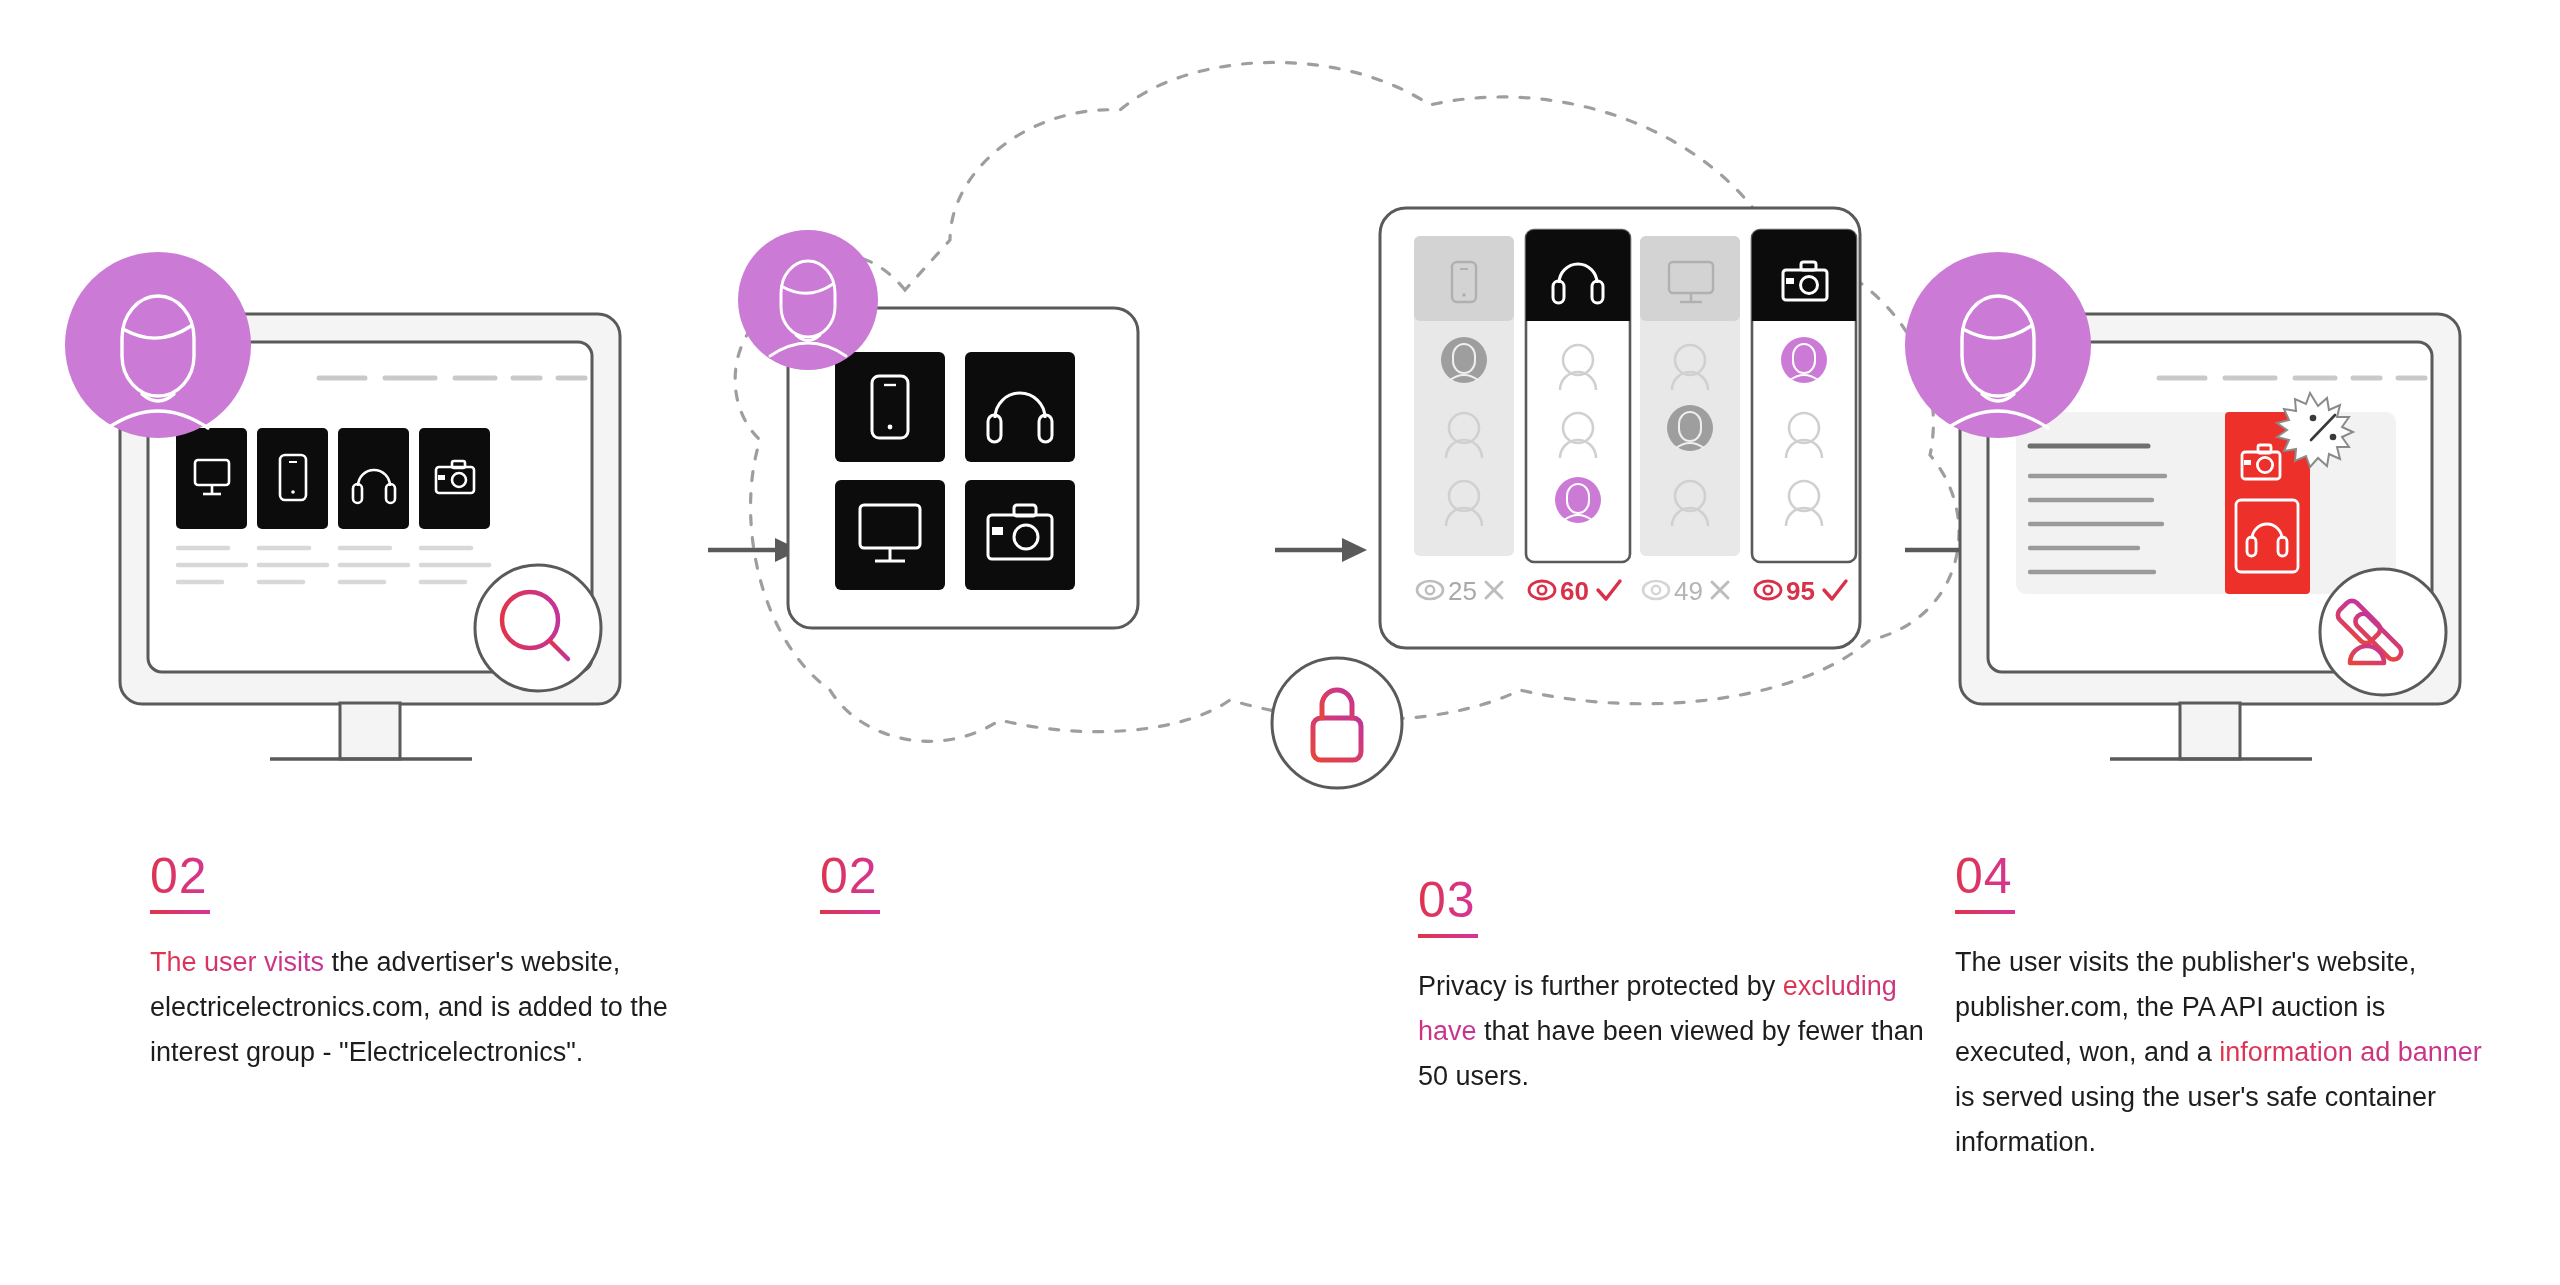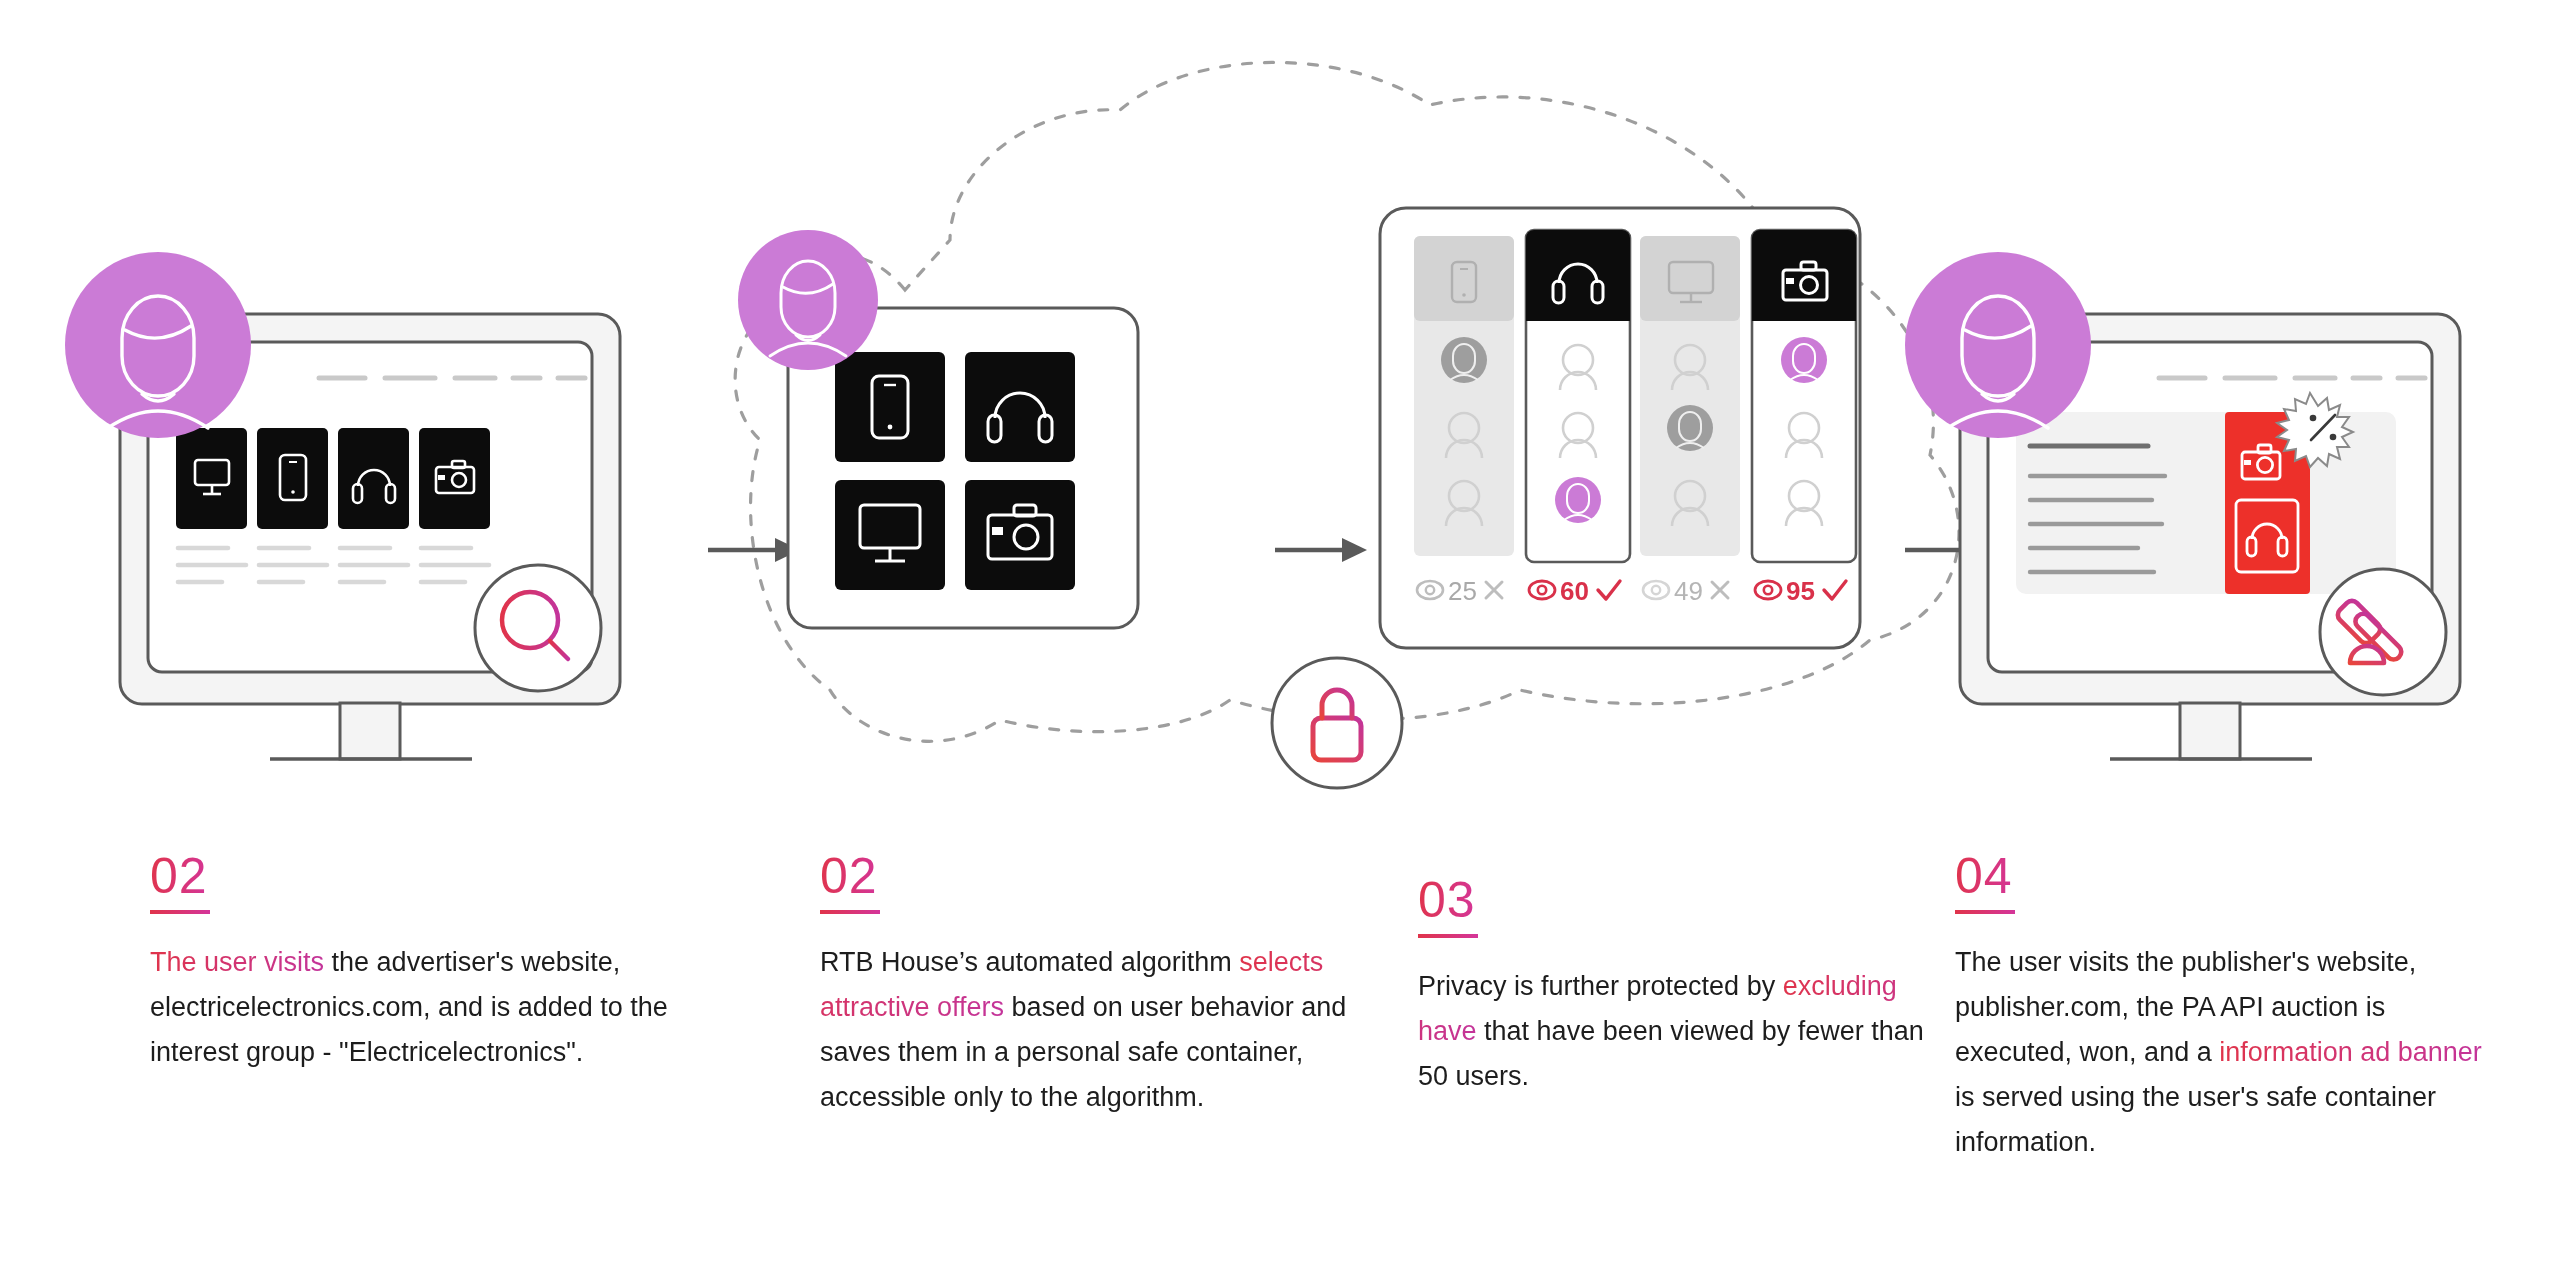--- a/index.html
+++ b/index.html
@@ -446,21 +446,20 @@
   </div>
 
   <div class="caption" id="cap-1">
     <div class="step-num">02</div>
     <div class="step-rule"></div>
     <div class="step-text"><span class="hl">The user visits</span><span> the advertiser's website, electricelectronics.com, and is added to the interest group - "Electricelectronics".</span></div>
   </div>
   <div class="caption" id="cap-2">
     <div class="step-num">02</div>
     <div class="step-rule"></div>
-    <div class="step-text"><span>RTB House’s automated algorithm </span><span class="hl">selects attractive offers</span><span> based on user behavior and saves them in a personal safe container, accessible only to the algorithm.</span></div>
   </div>
   <div class="caption" id="cap-3">
     <div class="step-num">03</div>
     <div class="step-rule"></div>
     <div class="step-text"><span>Privacy is further protected by </span><span class="hl">excluding have</span><span> that have been viewed by fewer than 50 users.</span></div>
   </div>
   <div class="caption" id="cap-4">
     <div class="step-num">04</div>
     <div class="step-rule"></div>
     <div class="step-text"><span>The user visits the publisher's website, publisher.com, the PA API auction is executed, won, and a </span><span class="hl">information ad banner</span><span> is served using the user's safe container information.</span></div>

